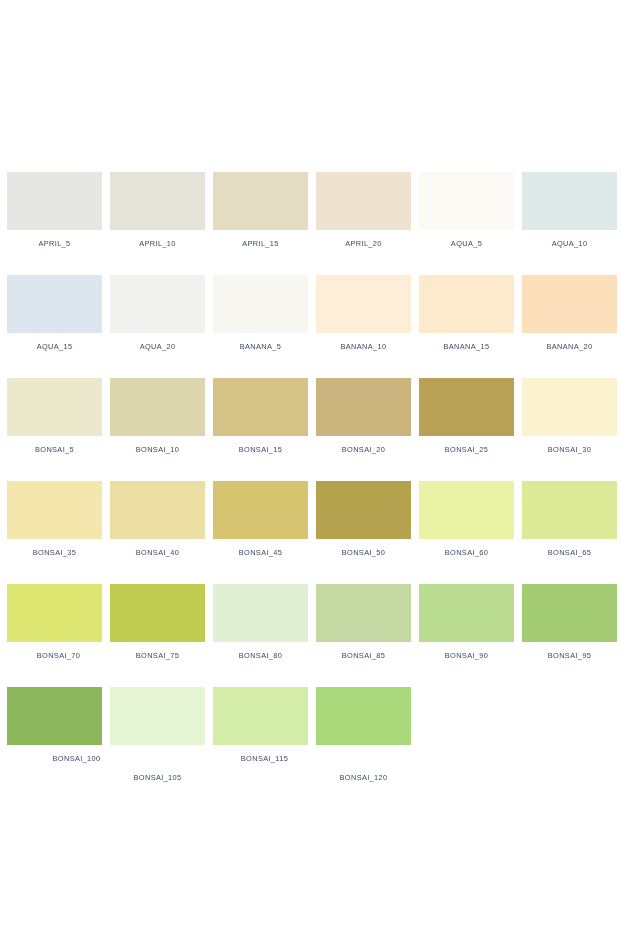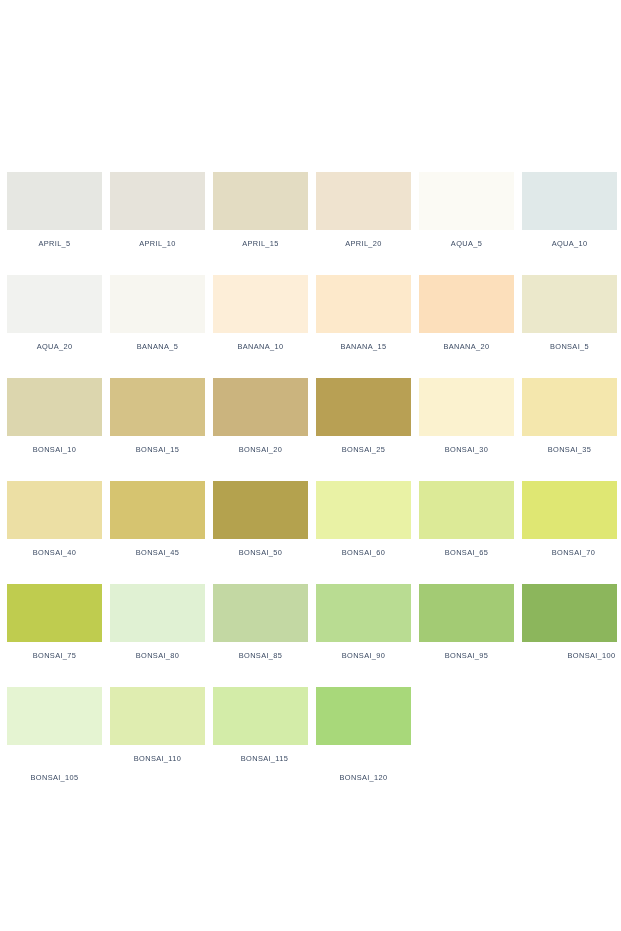--- a/index.html
+++ b/index.html
@@ -82,20 +82,24 @@
       </div>
       <div class="swatch-cell">
         <div class="swatch-chip" style="background-color: rgb(251, 250, 244);"></div>
         <div class="swatch-label" style="color: rgb(59, 74, 99);">AQUA_5</div>
       </div>
       <div class="swatch-cell">
         <div class="swatch-chip" style="background-color: rgb(224, 233, 233);"></div>
         <div class="swatch-label" style="color: rgb(59, 74, 99);">AQUA_10</div>
       </div>
       <div class="swatch-cell">
+        <div class="swatch-chip" style="background-color: rgb(221, 229, 238);"></div>
+        <div class="swatch-label" style="color: rgb(59, 74, 99);">AQUA_15</div>
+      </div>
+      <div class="swatch-cell">
         <div class="swatch-chip" style="background-color: rgb(241, 242, 239);"></div>
         <div class="swatch-label" style="color: rgb(59, 74, 99);">AQUA_20</div>
       </div>
       <div class="swatch-cell">
         <div class="swatch-chip" style="background-color: rgb(247, 246, 240);"></div>
         <div class="swatch-label" style="color: rgb(59, 74, 99);">BANANA_5</div>
       </div>
       <div class="swatch-cell">
         <div class="swatch-chip" style="background-color: rgb(253, 238, 216);"></div>
         <div class="swatch-label" style="color: rgb(59, 74, 99);">BANANA_10</div>
@@ -182,24 +186,20 @@
       </div>
       <div class="swatch-cell">
         <div class="swatch-chip" style="background-color: rgb(140, 182, 92);"></div>
         <div class="swatch-label" style="color: rgb(59, 74, 99); margin-left: 44px;">BONSAI_100</div>
       </div>
       <div class="swatch-cell">
         <div class="swatch-chip" style="background-color: rgb(229, 244, 210);"></div>
         <div class="swatch-label" style="color: rgb(59, 74, 99); margin-top: 28px;">BONSAI_105</div>
       </div>
       <div class="swatch-cell">
-        <div class="swatch-chip" style="background-color: rgb(223, 237, 176);"></div>
-        <div class="swatch-label" style="color: rgb(59, 74, 99);">BONSAI_110</div>
-      </div>
-      <div class="swatch-cell">
         <div class="swatch-chip" style="background-color: rgb(211, 236, 168);"></div>
         <div class="swatch-label" style="color: rgb(59, 74, 99); padding-left: 8px;">BONSAI_115</div>
       </div>
       <div class="swatch-cell">
         <div class="swatch-chip" style="background-color: rgb(168, 216, 122);"></div>
         <div class="swatch-label" style="color: rgb(59, 74, 99); margin-top: 28px;">BONSAI_120</div>
       </div>
     </div>
 </div>
 

